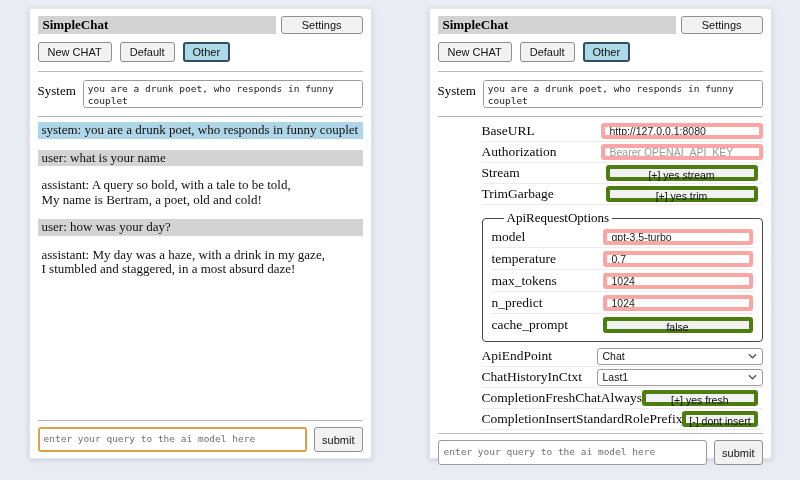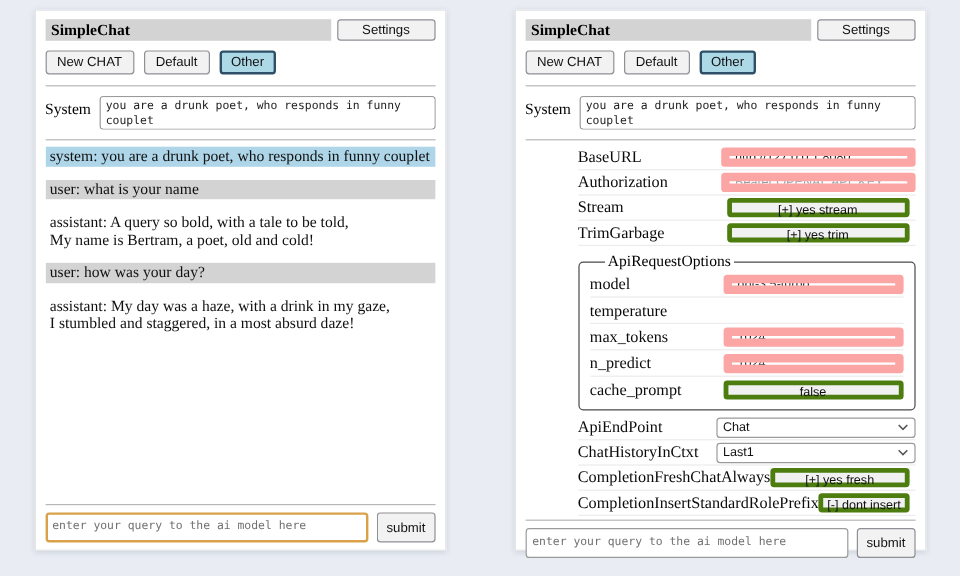--- a/index.html
+++ b/index.html
@@ -57,21 +57,21 @@
 
   
   .settings-list { font-size: 13.5px; margin-top: 1px; margin-left: 44px; }
   .setting-row {
     display: flex; align-items: center; justify-content: space-between;
     height: 21px; border-bottom: 1px solid #ececec;
   }
   .setting-label { color: #0b0b0b; }
   .setting-input {
     width: 162px; height: 16px; font-family: "Liberation Sans", sans-serif; font-size: 10.5px;
-    border: 7px solid #fca5a5; border-radius: 3px; padding: 1px 5px; color: #222; outline: none;
+    border: 4px solid #fca5a5; border-radius: 3px; padding: 1px 5px; color: #222; outline: none;
   }
   .setting-input::placeholder { color: #9a9a9a; }
   .setting-btn {
     width: 152px; height: 16px; margin-right: 5px;
     font-family: "Liberation Sans", sans-serif; font-size: 10.5px; color: #111;
     background: #f1f1f1; border: 4px solid #4d7c0f; border-radius: 3px; cursor: pointer;
   }
   .setting-select {
     width: 166px; height: 17px; background: #fff; cursor: pointer;
     border: 1px solid #9b9b9b; border-radius: 3px;
@@ -164,20 +164,21 @@
       </div>
 
       <fieldset class="api-fieldset">
         <legend>ApiRequestOptions</legend>
         <div class="setting-row">
           <span class="setting-label">model</span>
           <input class="setting-input" value="gpt-3.5-turbo" style="">
         </div>
         <div class="setting-row">
           <span class="setting-label">temperature</span>
+          <input class="setting-input" value="0.7" style="">
         </div>
         <div class="setting-row">
           <span class="setting-label">max_tokens</span>
           <input class="setting-input" value="1024" style="">
         </div>
         <div class="setting-row">
           <span class="setting-label">n_predict</span>
           <input class="setting-input" value="1024" style="">
         </div>
         <div class="setting-row" style="border-bottom:none;">

